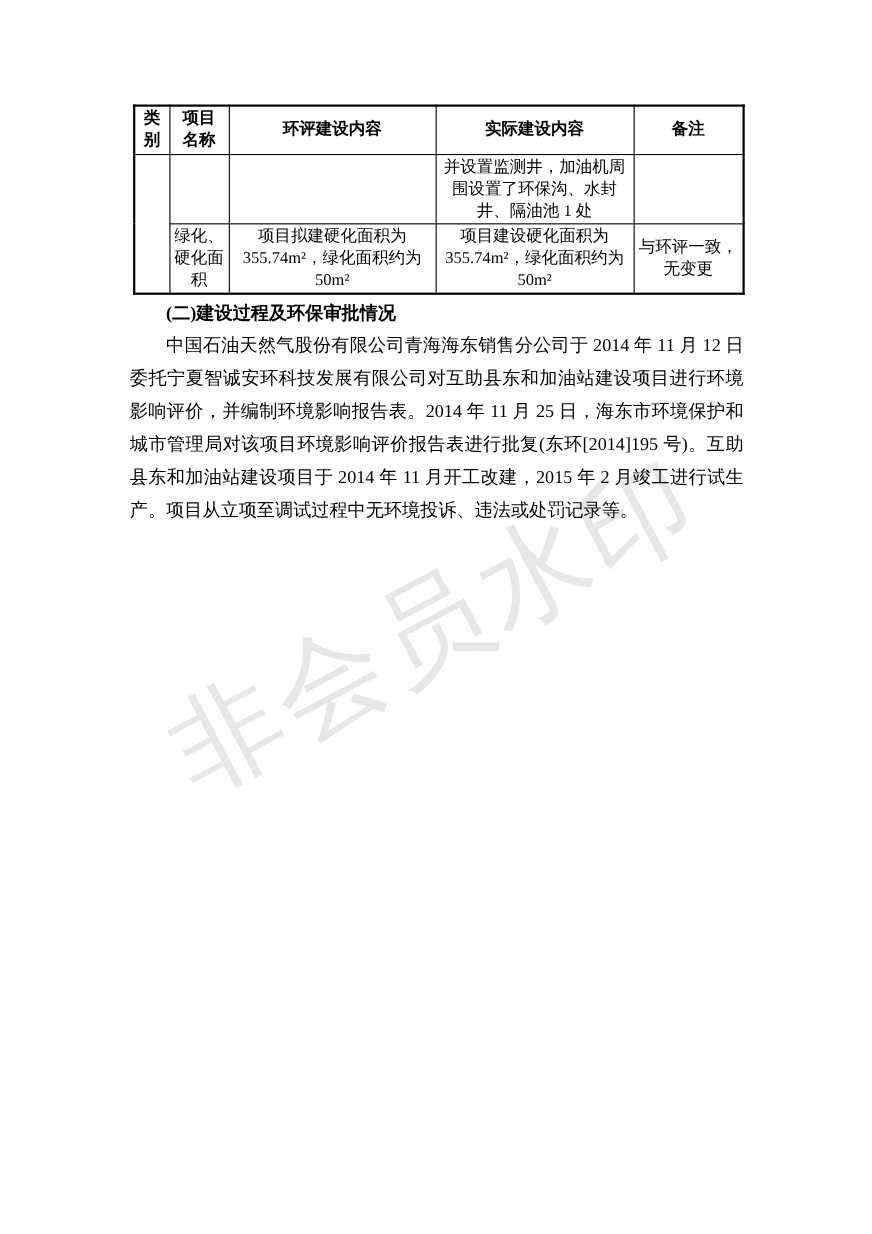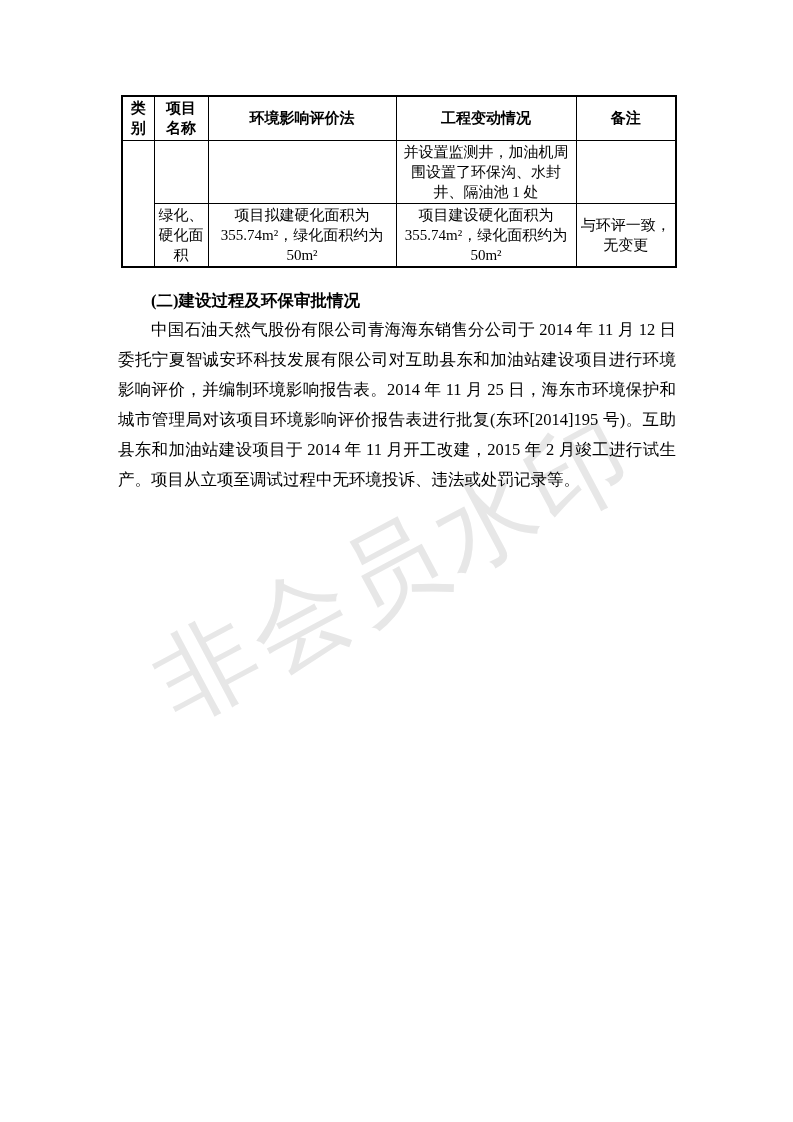--- a/index.html
+++ b/index.html
@@ -64,21 +64,21 @@
   tr.hdr   { height: 44px; }
   tr.row1  { height: 63px; }
   tr.row2  { height: 61px; margin-left: 32px; }
   .textflow {
     margin-top: 3px;
   }
   .textflow h3 {
     font-size: 16.5px;
     line-height: 26px;
     font-weight: bold;
-    margin: 20px 0 1px 0;
+    margin: 4px 0 1px 0;
     text-indent: 2em;
   }
   .textflow p {
     font-size: 16.5px;
     line-height: 30px;
     margin: 0 0 3px 0;
     text-align: justify;
     text-indent: 2em;
   }
   .textflow p.flush {
@@ -101,22 +101,22 @@
         <col style="width:188px">
         <col style="width:180px">
         <col style="width:100px">
       </colgroup>
       <thead>
         <tr class="hdr">
           <th>类
 别</th>
           <th>项目
 名称</th>
-          <th>环境影响评价法</th>
-          <th>工程变动情况</th>
+          <th>环评建设内容</th>
+          <th>实际建设内容</th>
           <th>备注</th>
         </tr>
       </thead>
       <tbody>
         <tr class="row1">
           <td rowspan="2"></td>
           <td></td>
           <td></td>
           <td>并设置监测井，加油机周围设置了环保沟、水封井、隔油池 1 处</td>
           <td></td>

